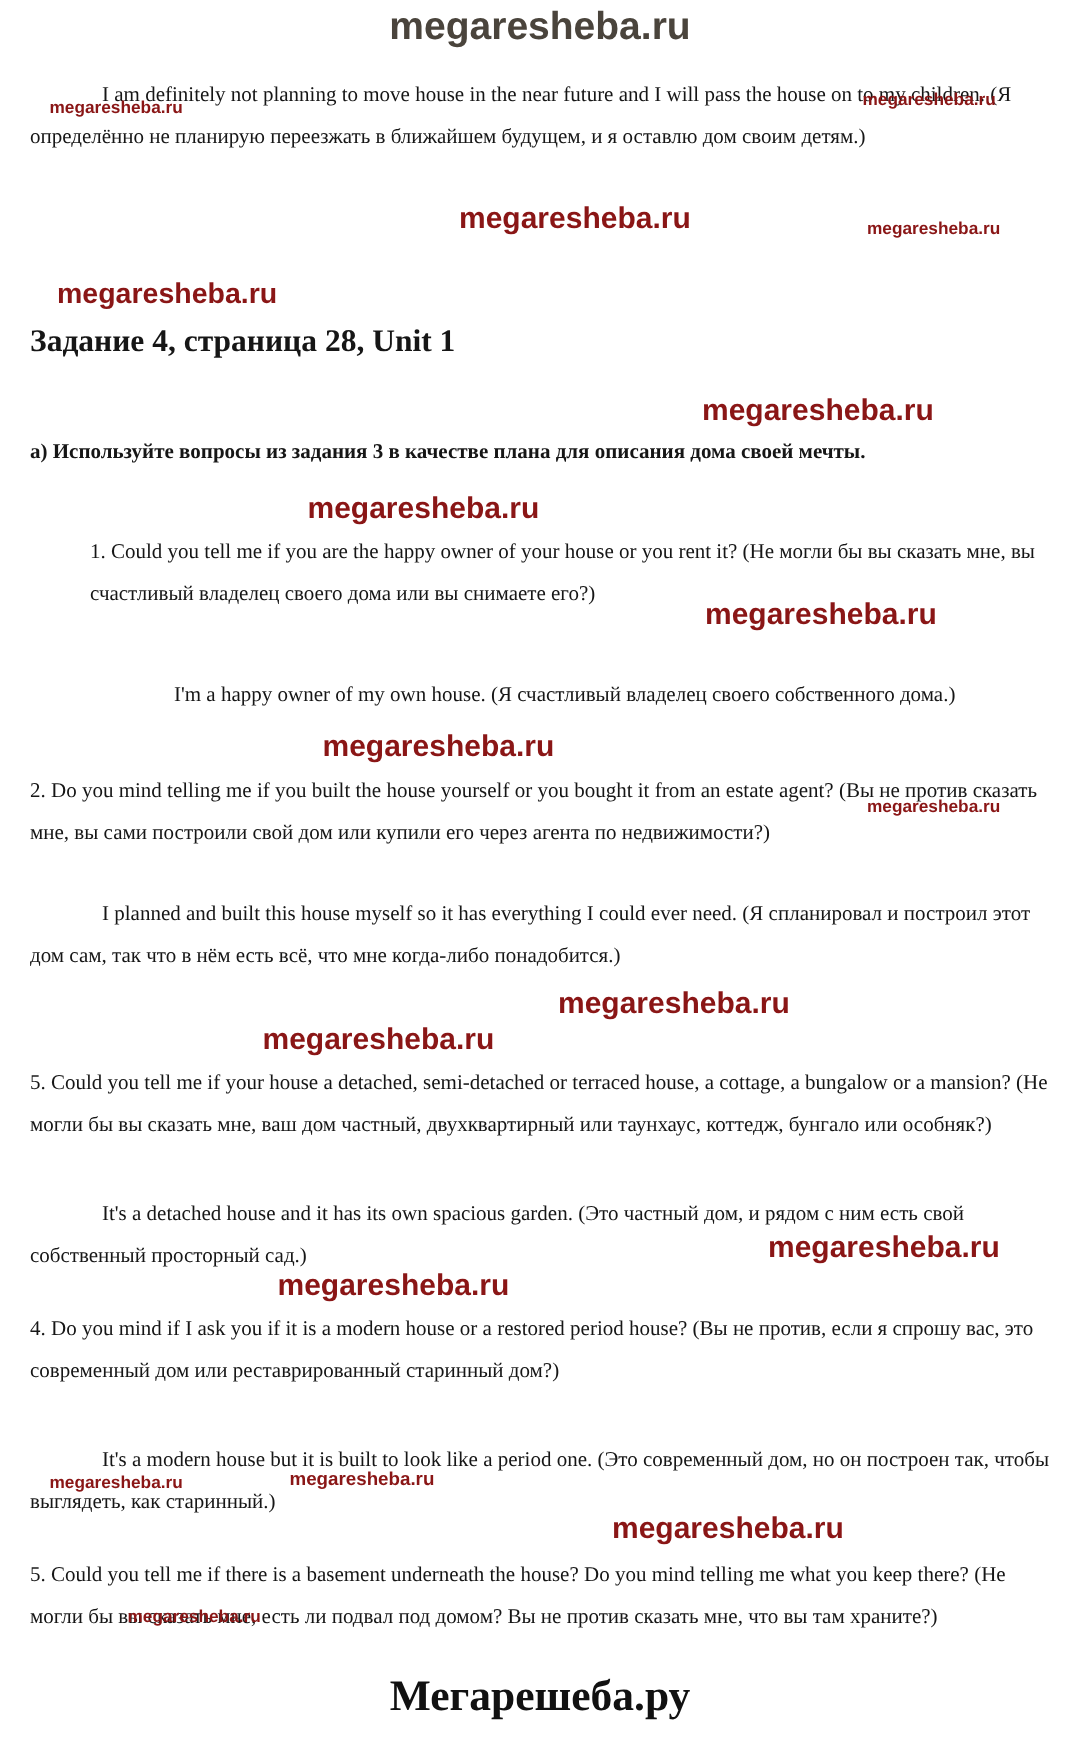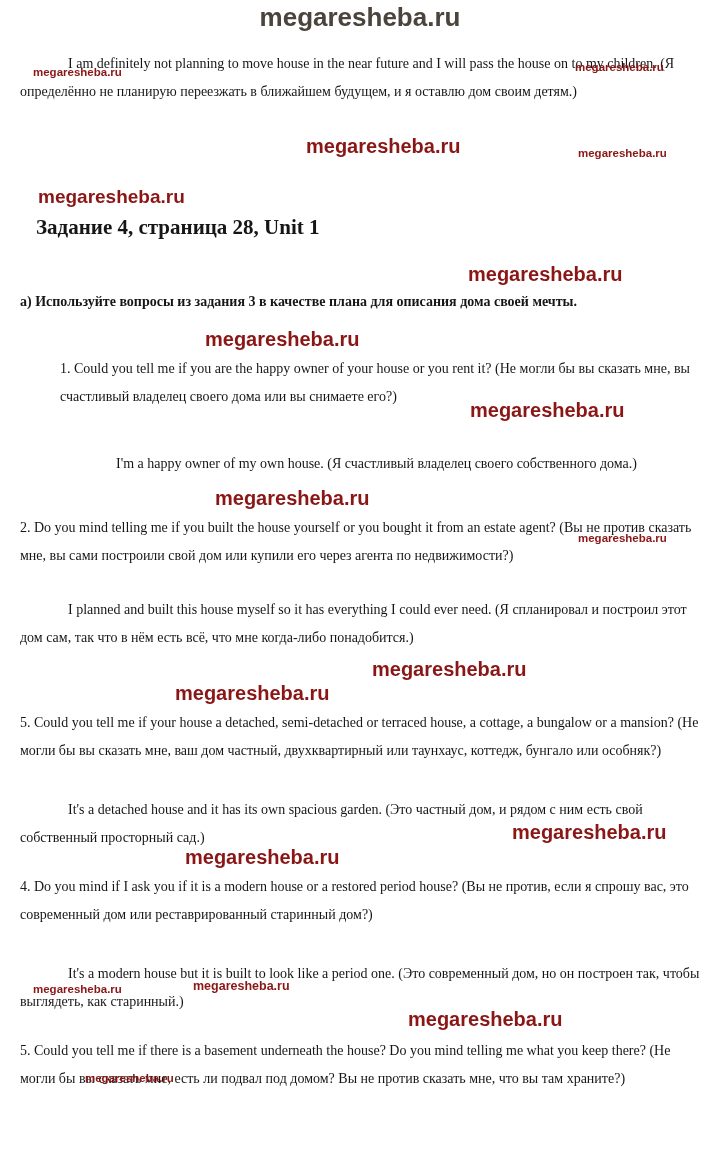--- a/index.html
+++ b/index.html
@@ -23,21 +23,21 @@
   .para{
     left:20px;
     width:682px;
     font-size:14px;
     line-height:28px;
     text-align:left;
   }
   .ind{text-indent:48px;}
   .task{font-weight:bold;width:640px;}
   .heading{
-    left:36px;
+    left:20px;
     top:214px;
     font-size:21px;
     font-weight:bold;
     line-height:26px;
   }
   .wm{
     font-family:"Liberation Sans", sans-serif;
     font-weight:bold;
     color:var(--watermark);
     white-space:nowrap;
@@ -138,14 +138,15 @@
   <p class="abs para" id="q4">4. Do you mind if I ask you if it is a modern house or a restored period house? (Вы не против, если я спрошу вас, это современный дом или реставрированный старинный дом?)</p>
   <p class="abs para ind" id="a4">It's a modern house but it is built to look like a period one. (Это современный дом, но он построен так, чтобы выглядеть, как старинный.)</p>
 
   <span class="abs wm wm-sm w15">megaresheba.ru</span>
   <span class="abs wm wm-sm w16">megaresheba.ru</span>
   <span class="abs wm wm-lg w17">megaresheba.ru</span>
 
   <p class="abs para" id="q5">5. Could you tell me if there is a basement underneath the house? Do you mind telling me what you keep there? (Не могли бы вы сказать мне, есть ли подвал под домом? Вы не против сказать мне, что вы там храните?)</p>
   <span class="abs wm wm-sm w18">megaresheba.ru</span>
 
+  <div class="abs brand-bottom">Мегарешеба.ру</div>
 
 </div>
 
 </body></html>

